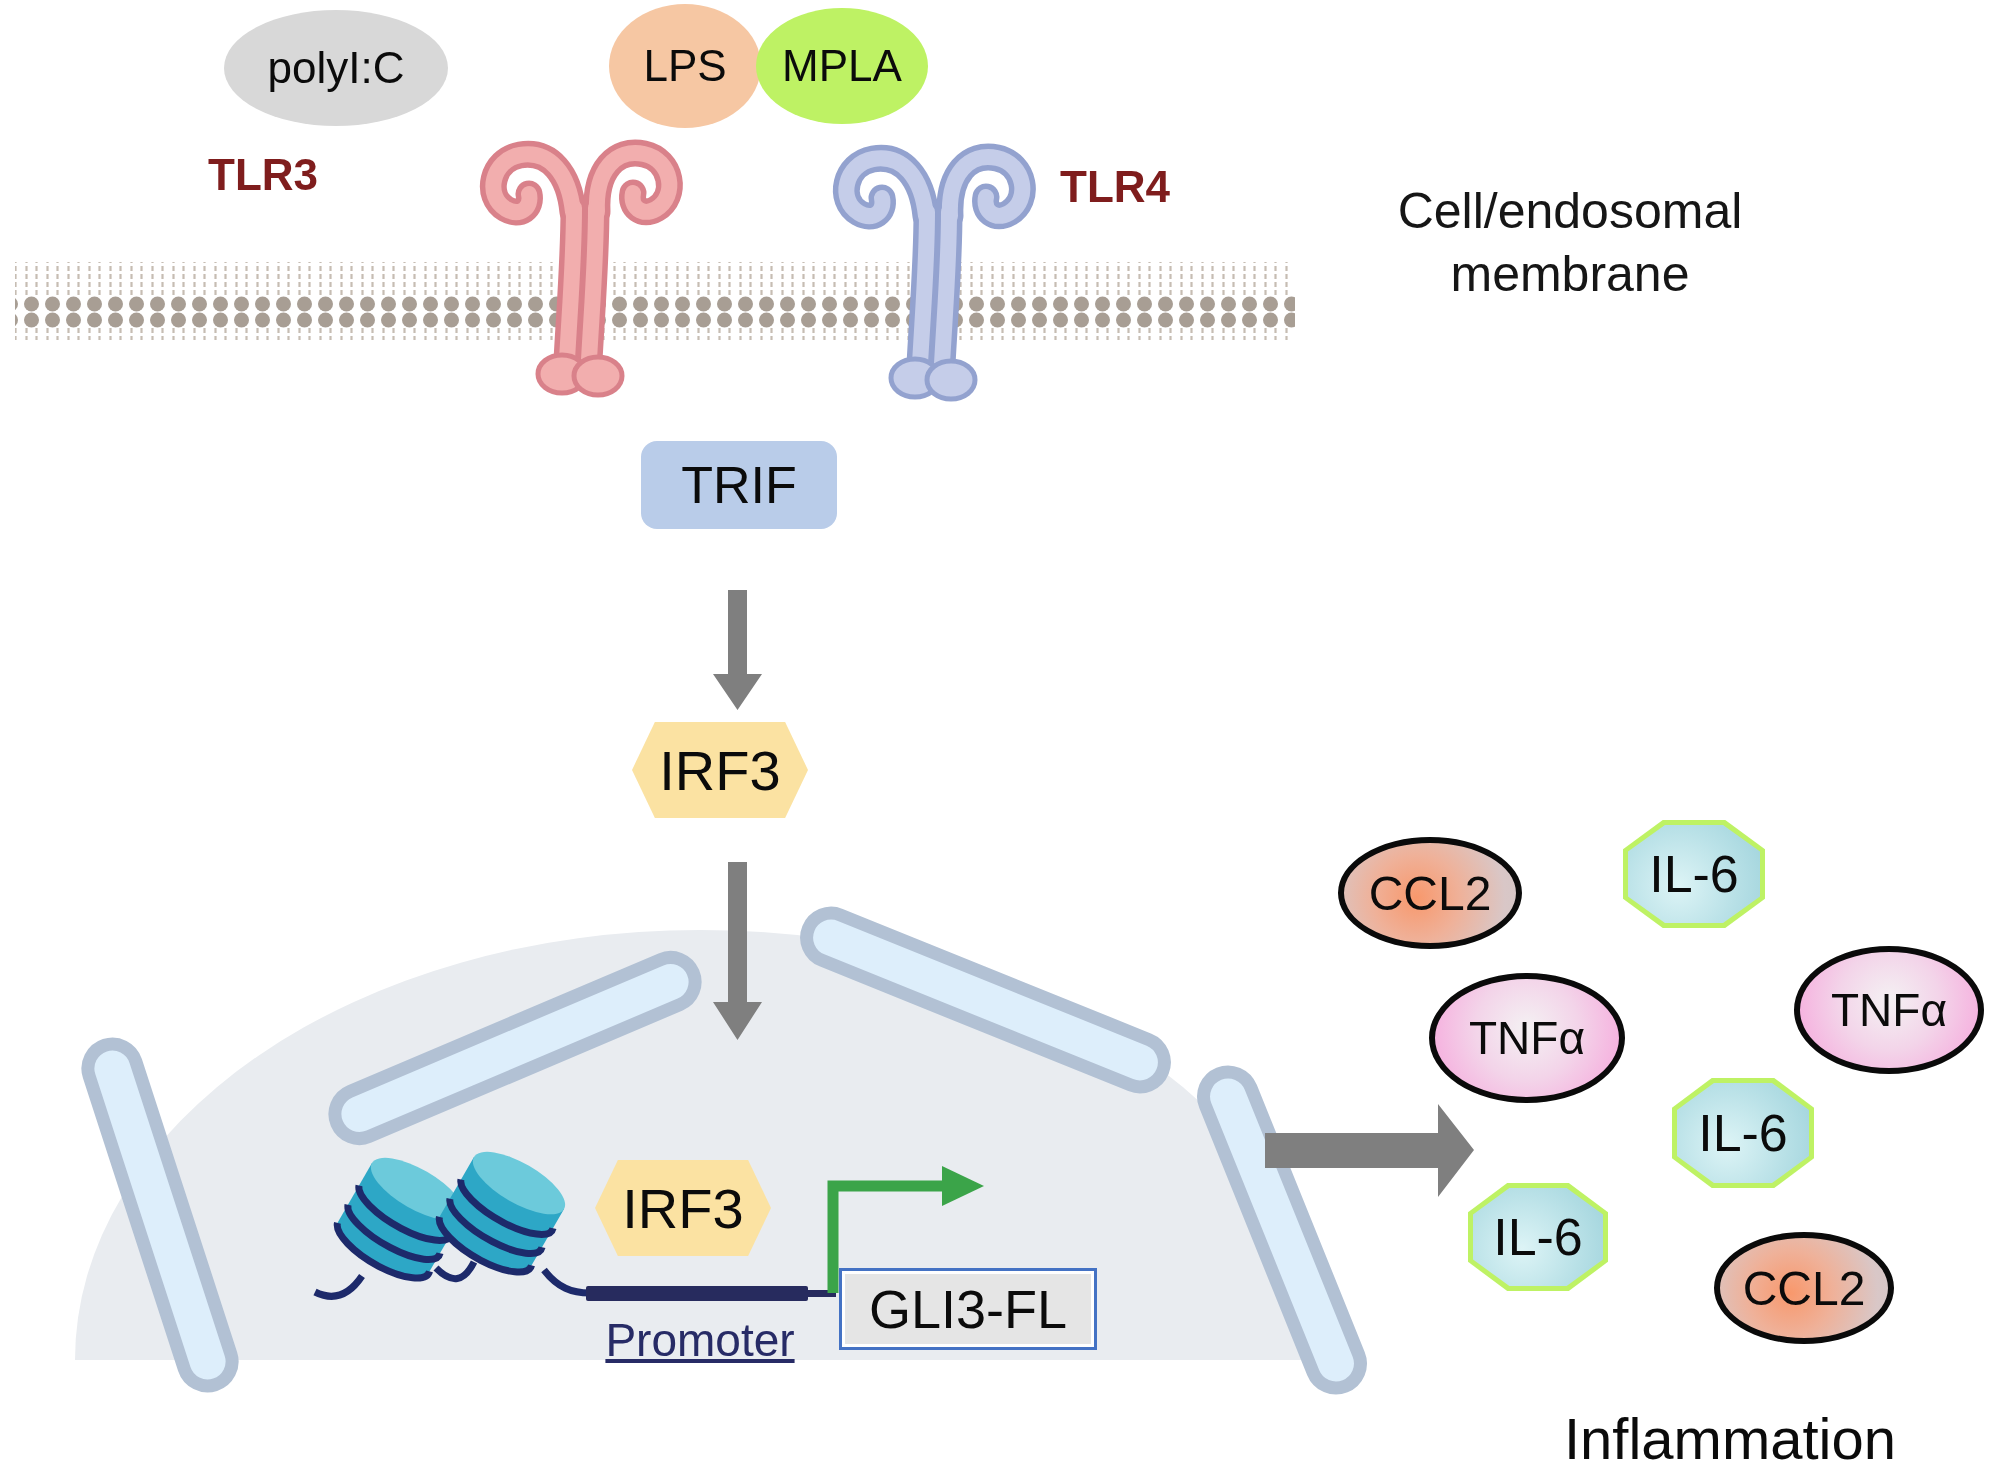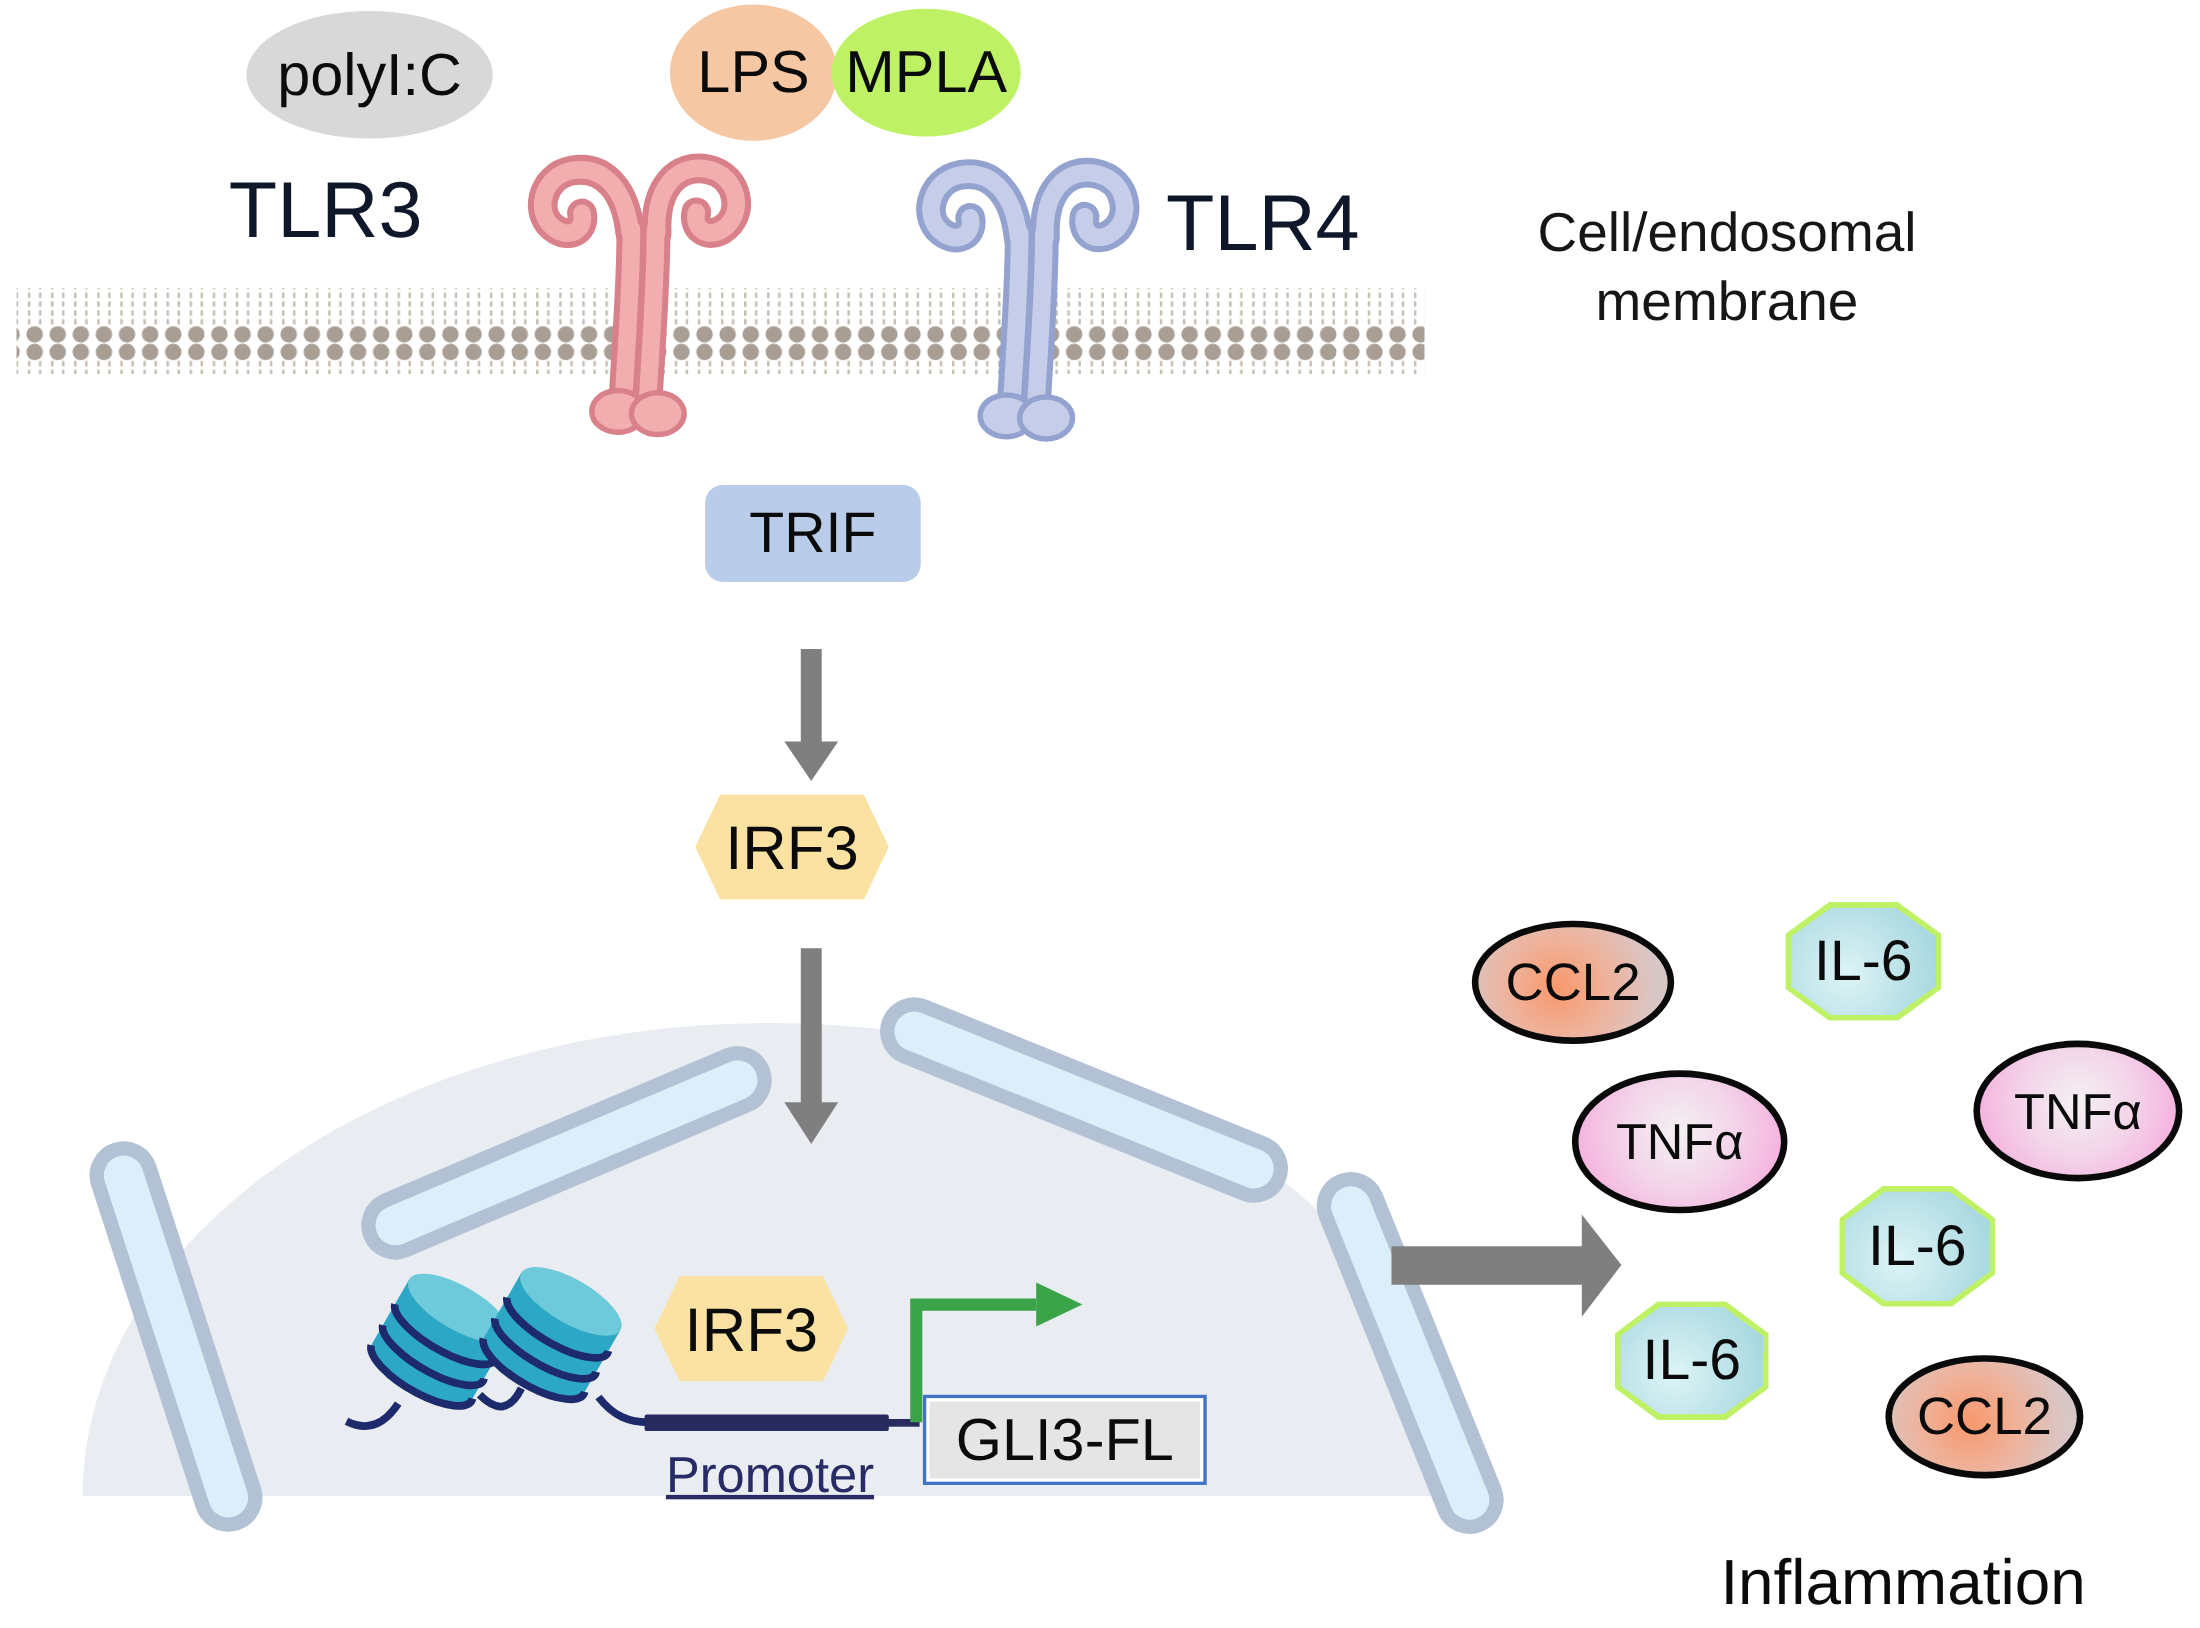--- a/index.html
+++ b/index.html
@@ -3,24 +3,24 @@
 <meta charset="utf-8">
 <style>
   html,body{margin:0;padding:0;background:#ffffff;}
   #canvas{position:relative;width:2000px;height:1480px;background:#ffffff;overflow:hidden;
           font-family:"Liberation Sans", sans-serif;color:#111;}
   .abs{position:absolute;}
   .center{display:flex;align-items:center;justify-content:center;text-align:center;}
 
   
   .ellipse{border-radius:50%;}
-  .ligand{font-size:54px;color:#0b0b0b;}
-
-  
-  .biglabel{font-size:72px;color:#0f172a;white-space:nowrap;}
+  .ligand{font-size:44px;color:#0b0b0b;}
+
+  
+  .biglabel{font-size:44px;color:#7f1d1d;white-space:nowrap;font-weight:bold;}
   .memlabel{font-size:50px;color:#161616;line-height:1.26;text-align:center;}
 
   
   .trif{background:#b9cce9;border-radius:16px;font-size:52px;color:#0b0b0b;}
 
   
   .hex{clip-path:polygon(13% 0,87% 0,100% 50%,87% 100%,13% 100%,0 50%);
        background:#fbe2a2;font-size:56px;color:#0b0b0b;}
 
   

